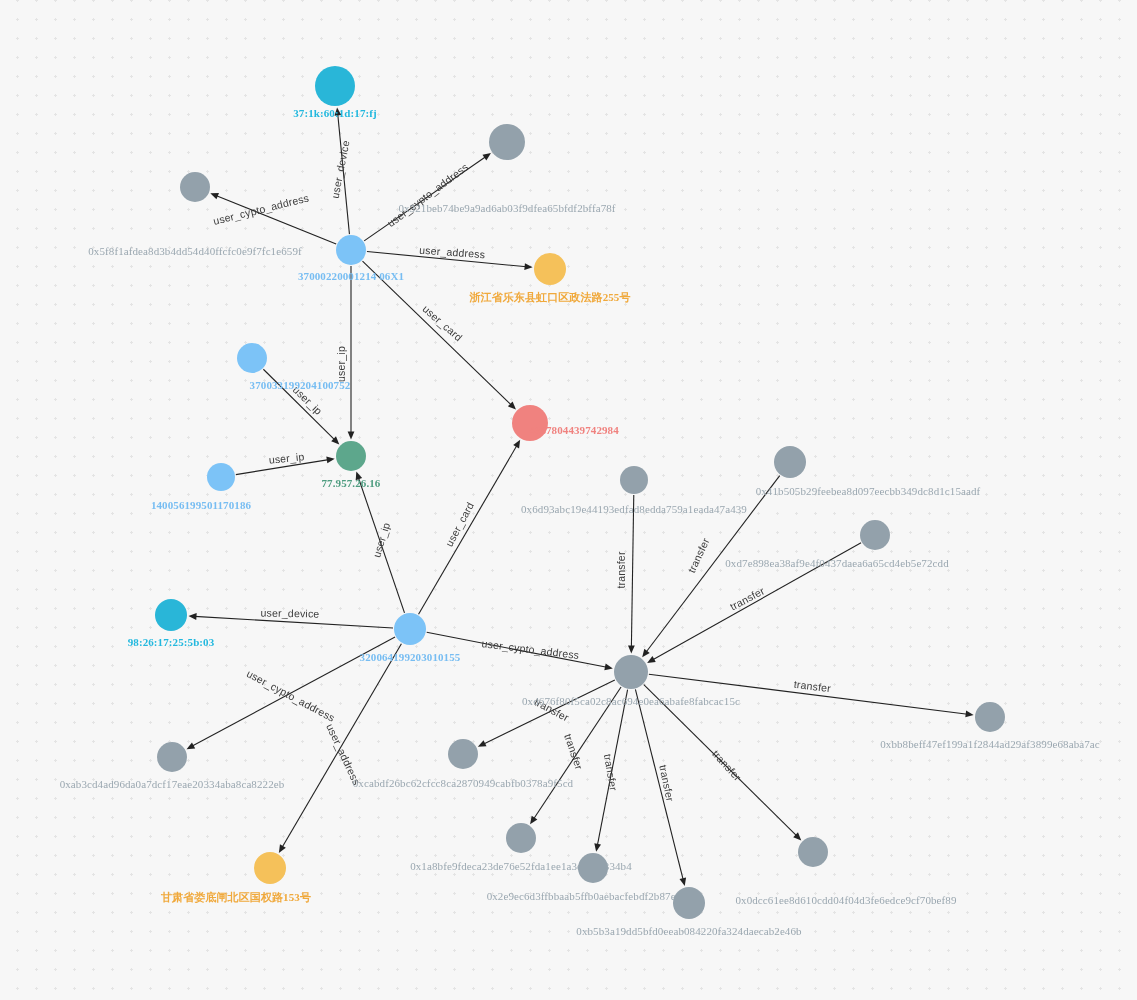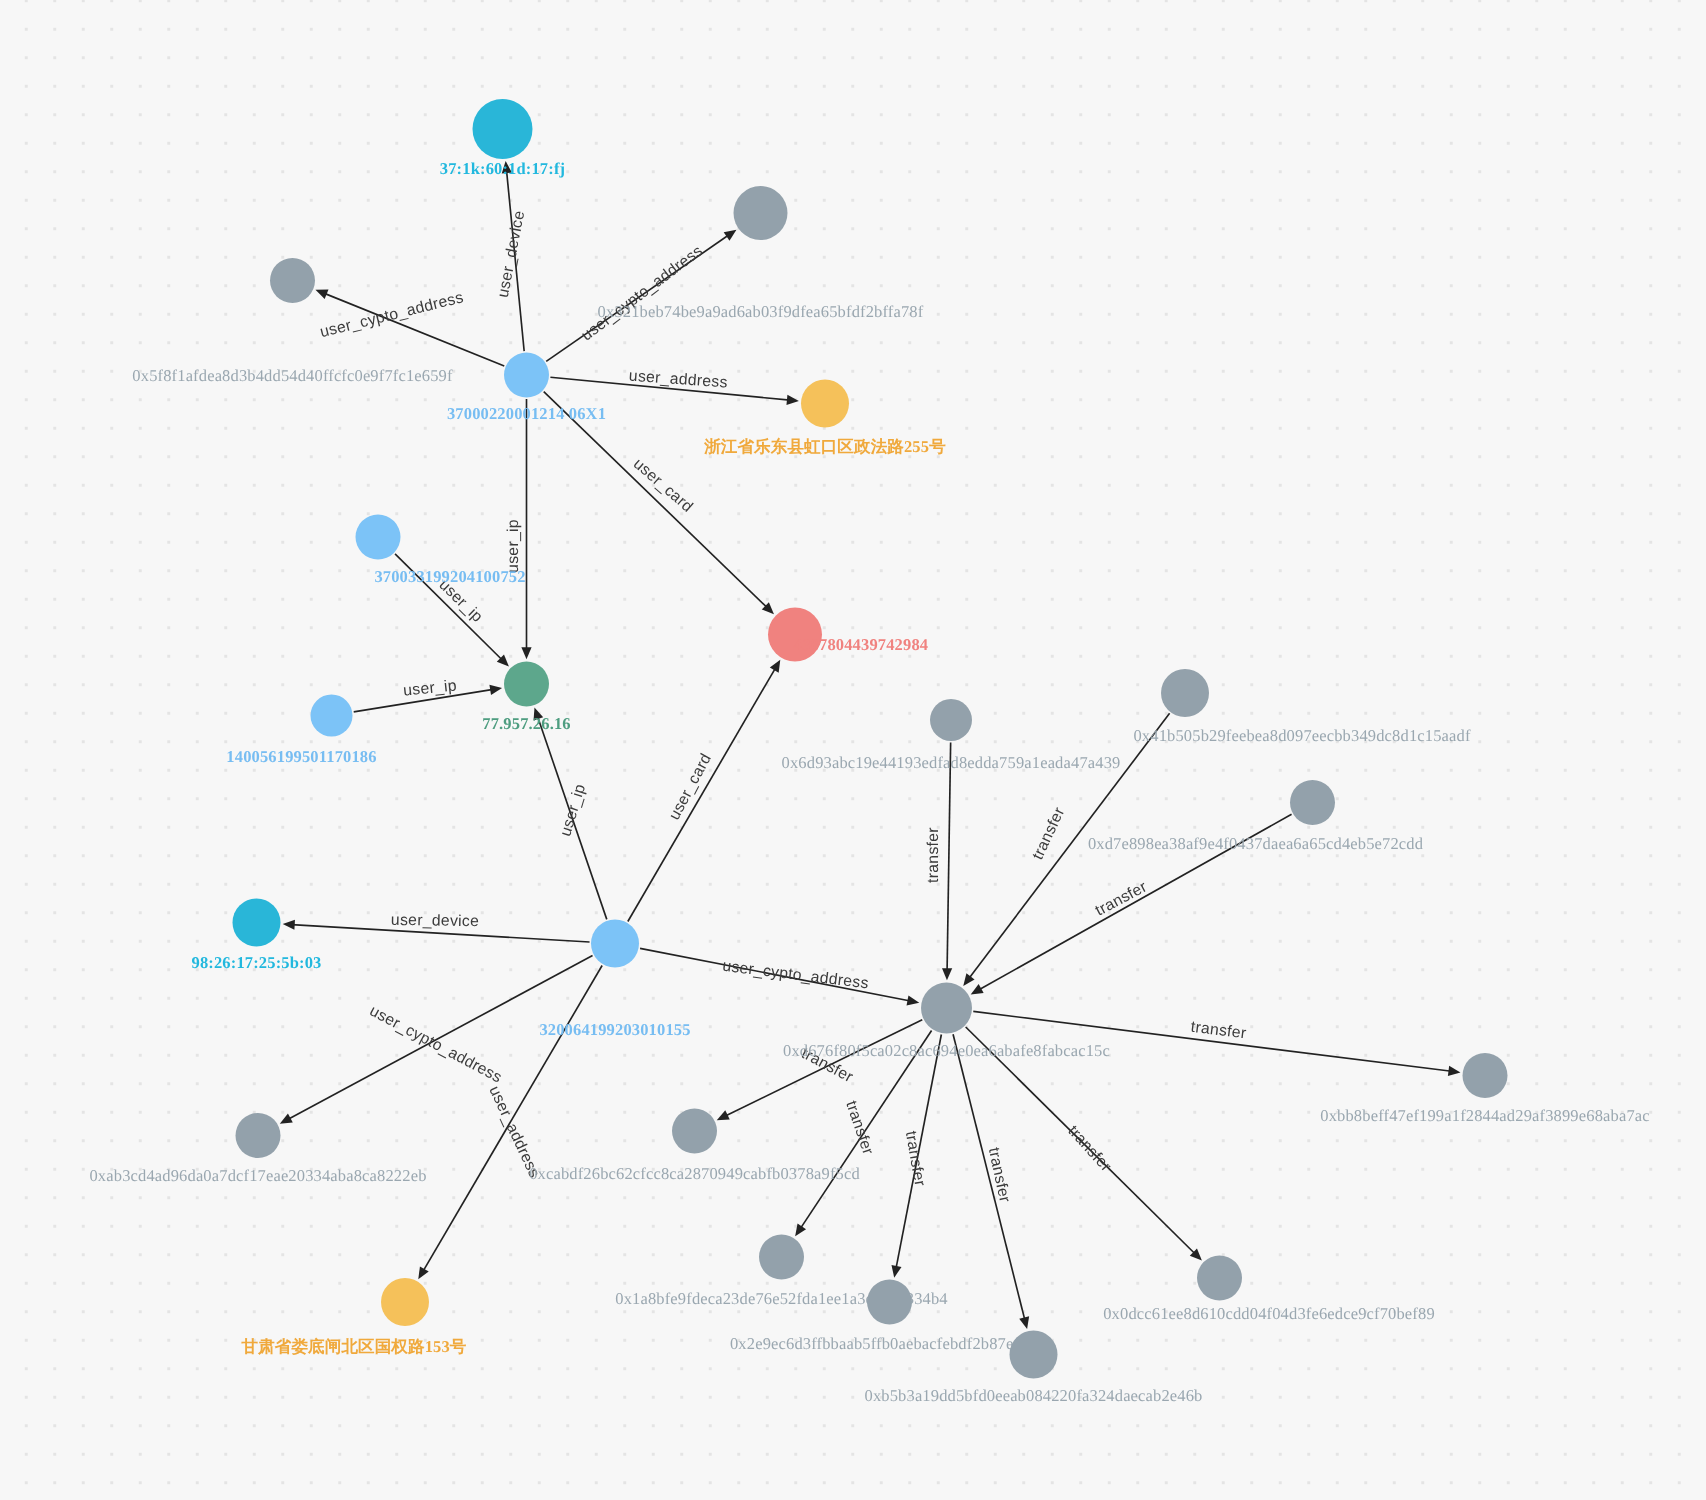--- a/index.html
+++ b/index.html
@@ -205,33 +205,33 @@
       <div class="node-label lbl-grey" style="left: 634px; top: 503px;">0x6d93abc19e44193edfad8edda759a1eada47a439</div>
       <div class="node" style="left: 790px; top: 462px; width: 32px; height: 32px; background: rgb(147, 161, 171);"></div>
       <div class="node-label lbl-grey" style="left: 868px; top: 485px;">0x41b505b29feebea8d097eecbb349dc8d1c15aadf</div>
       <div class="node" style="left: 221px; top: 477px; width: 28px; height: 28px; background: rgb(124, 195, 247);"></div>
       <div class="node-label lbl-blue lbl-bold" style="left: 201px; top: 499px;">140056199501170186</div>
       <div class="node" style="left: 875px; top: 535px; width: 30px; height: 30px; background: rgb(147, 161, 171);"></div>
       <div class="node-label lbl-grey" style="left: 837px; top: 557px;">0xd7e898ea38af9e4f0437daea6a65cd4eb5e72cdd</div>
       <div class="node" style="left: 171px; top: 615px; width: 32px; height: 32px; background: rgb(41, 182, 216);"></div>
       <div class="node-label lbl-cyan lbl-bold" style="left: 171px; top: 636px;">98:26:17:25:5b:03</div>
       <div class="node" style="left: 410px; top: 629px; width: 32px; height: 32px; background: rgb(124, 195, 247);"></div>
-      <div class="node-label lbl-blue lbl-bold" style="left: 410px; top: 651px; margin-top: 30px;">320064199203010155</div>
+      <div class="node-label lbl-blue lbl-bold" style="left: 410px; top: 651px;">320064199203010155</div>
       <div class="node" style="left: 631px; top: 672px; width: 34px; height: 34px; background: rgb(147, 161, 171);"></div>
       <div class="node-label lbl-grey" style="left: 631px; top: 695px;">0xd676f80f5ca02c8ac694e0ea6abafe8fabcac15c</div>
       <div class="node" style="left: 990px; top: 717px; width: 30px; height: 30px; background: rgb(147, 161, 171);"></div>
       <div class="node-label lbl-grey" style="left: 990px; top: 738px;">0xbb8beff47ef199a1f2844ad29af3899e68aba7ac</div>
       <div class="node" style="left: 463px; top: 754px; width: 30px; height: 30px; background: rgb(147, 161, 171);"></div>
       <div class="node-label lbl-grey" style="left: 463px; top: 777px;">0xcabdf26bc62cfcc8ca2870949cabfb0378a9f5cd</div>
       <div class="node" style="left: 172px; top: 757px; width: 30px; height: 30px; background: rgb(147, 161, 171);"></div>
       <div class="node-label lbl-grey" style="left: 172px; top: 778px;">0xab3cd4ad96da0a7dcf17eae20334aba8ca8222eb</div>
       <div class="node" style="left: 521px; top: 838px; width: 30px; height: 30px; background: rgb(147, 161, 171);"></div>
       <div class="node-label lbl-grey" style="left: 521px; top: 860px;">0x1a8bfe9fdeca23de76e52fda1ee1a3e6c29334b4</div>
       <div class="node" style="left: 593px; top: 868px; width: 30px; height: 30px; background: rgb(147, 161, 171);"></div>
       <div class="node-label lbl-grey" style="left: 593px; top: 890px;">0x2e9ec6d3ffbbaab5ffb0aebacfebdf2b87e6ef1f</div>
       <div class="node" style="left: 689px; top: 903px; width: 32px; height: 32px; background: rgb(147, 161, 171);"></div>
       <div class="node-label lbl-grey" style="left: 689px; top: 925px;">0xb5b3a19dd5bfd0eeab084220fa324daecab2e46b</div>
       <div class="node" style="left: 813px; top: 852px; width: 30px; height: 30px; background: rgb(147, 161, 171);"></div>
-      <div class="node-label lbl-grey" style="left: 846px; top: 870px;">0x0dcc61ee8d610cdd04f04d3fe6edce9cf70bef89</div>
+      <div class="node-label lbl-grey" style="left: 846px; top: 894px;">0x0dcc61ee8d610cdd04f04d3fe6edce9cf70bef89</div>
       <div class="node" style="left: 270px; top: 868px; width: 32px; height: 32px; background: rgb(245, 193, 90);"></div>
       <div class="node-label lbl-gold lbl-bold" style="left: 236px; top: 890px;">甘肃省娄底闸北区国权路153号</div>
     </div>
 </div>
 
 </body></html>

